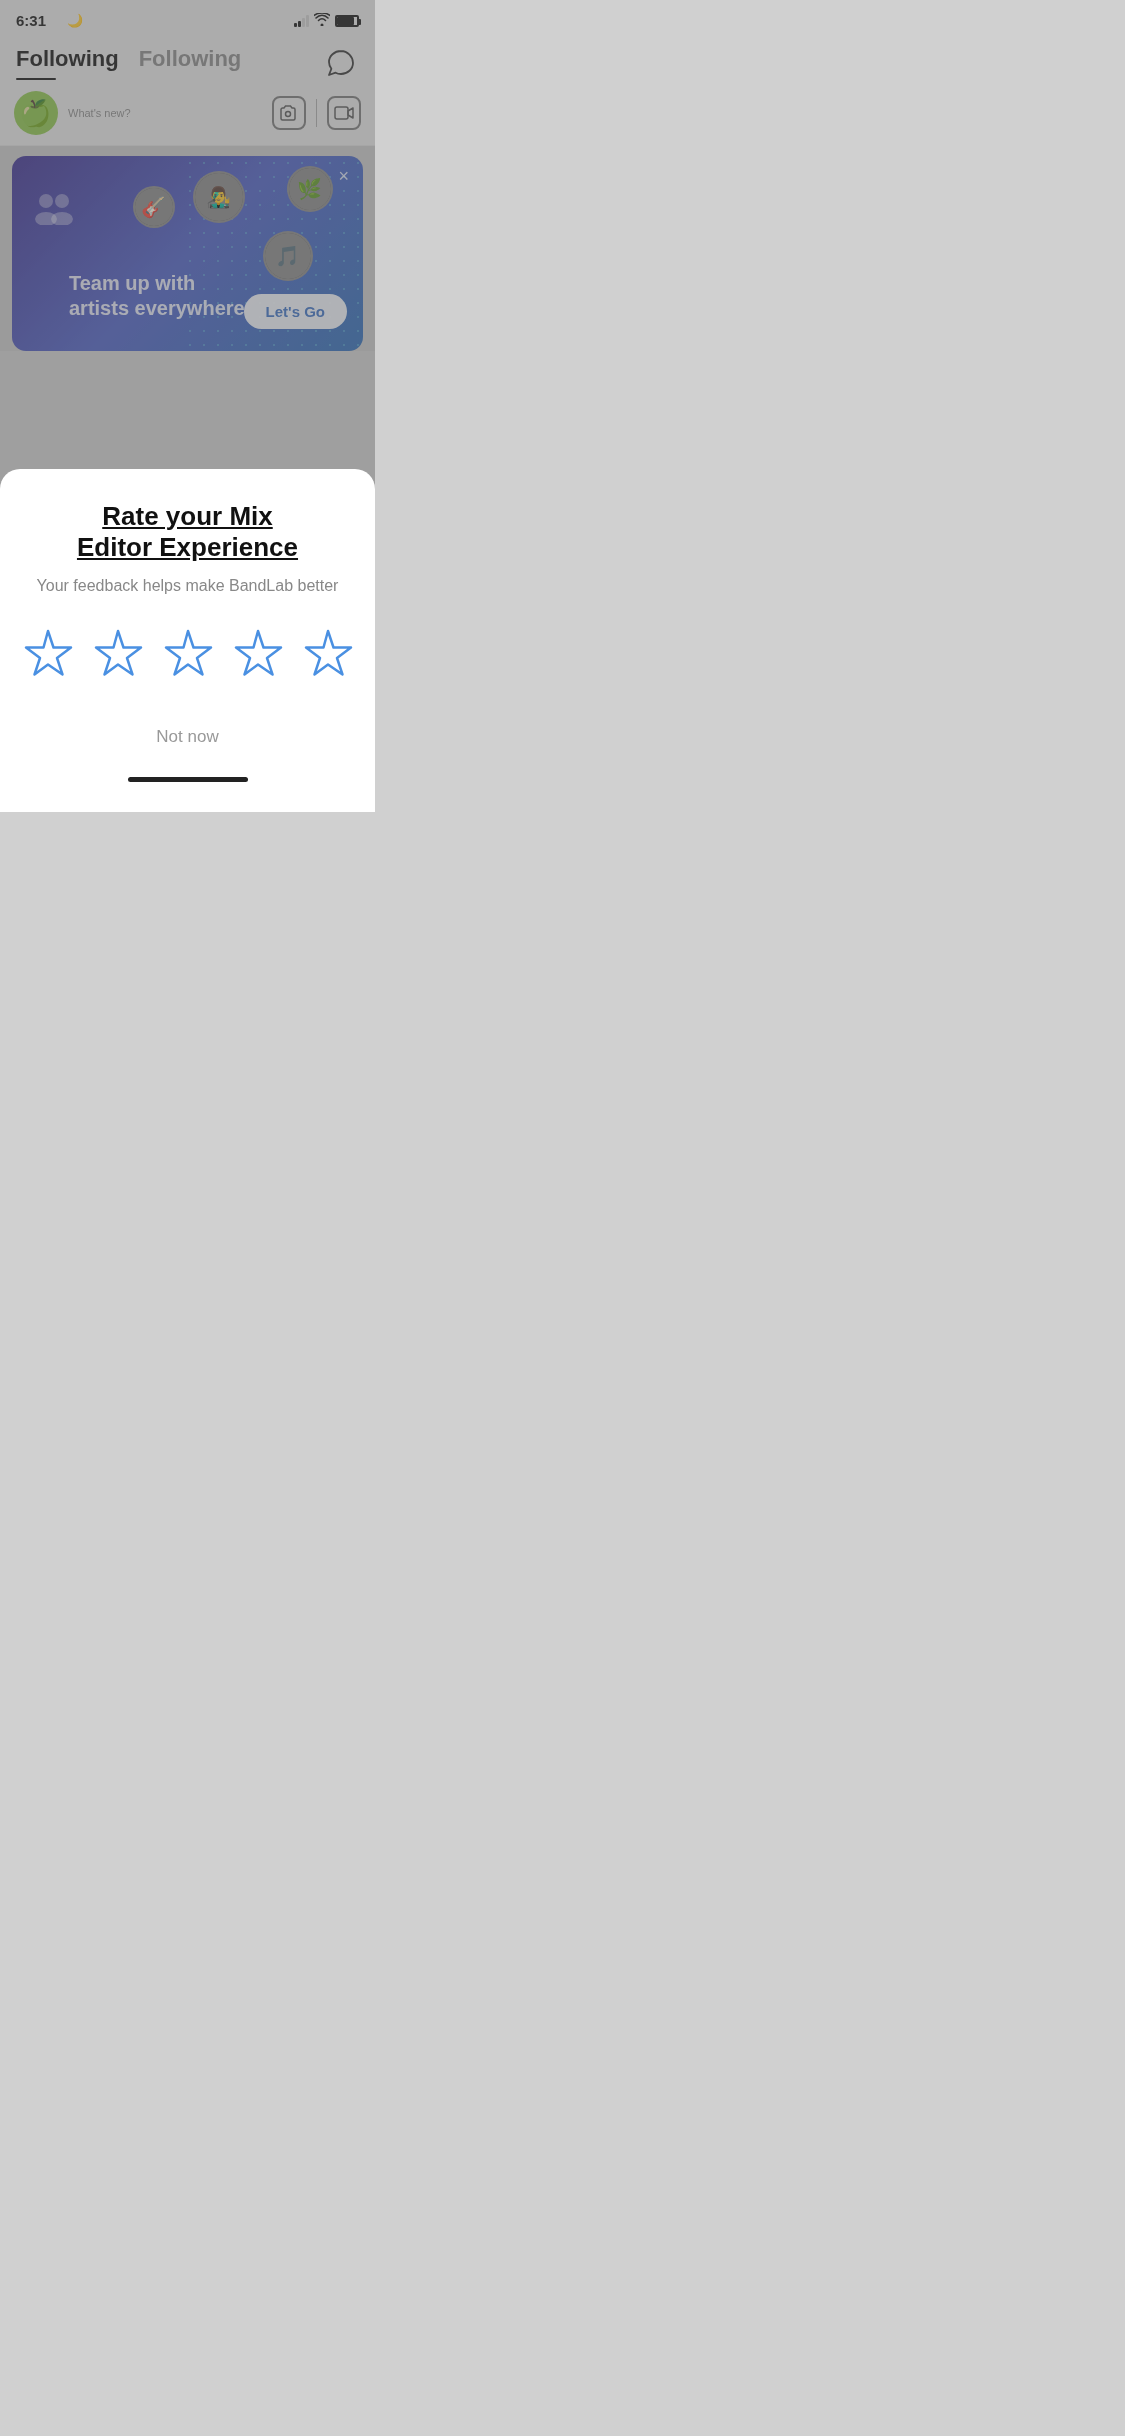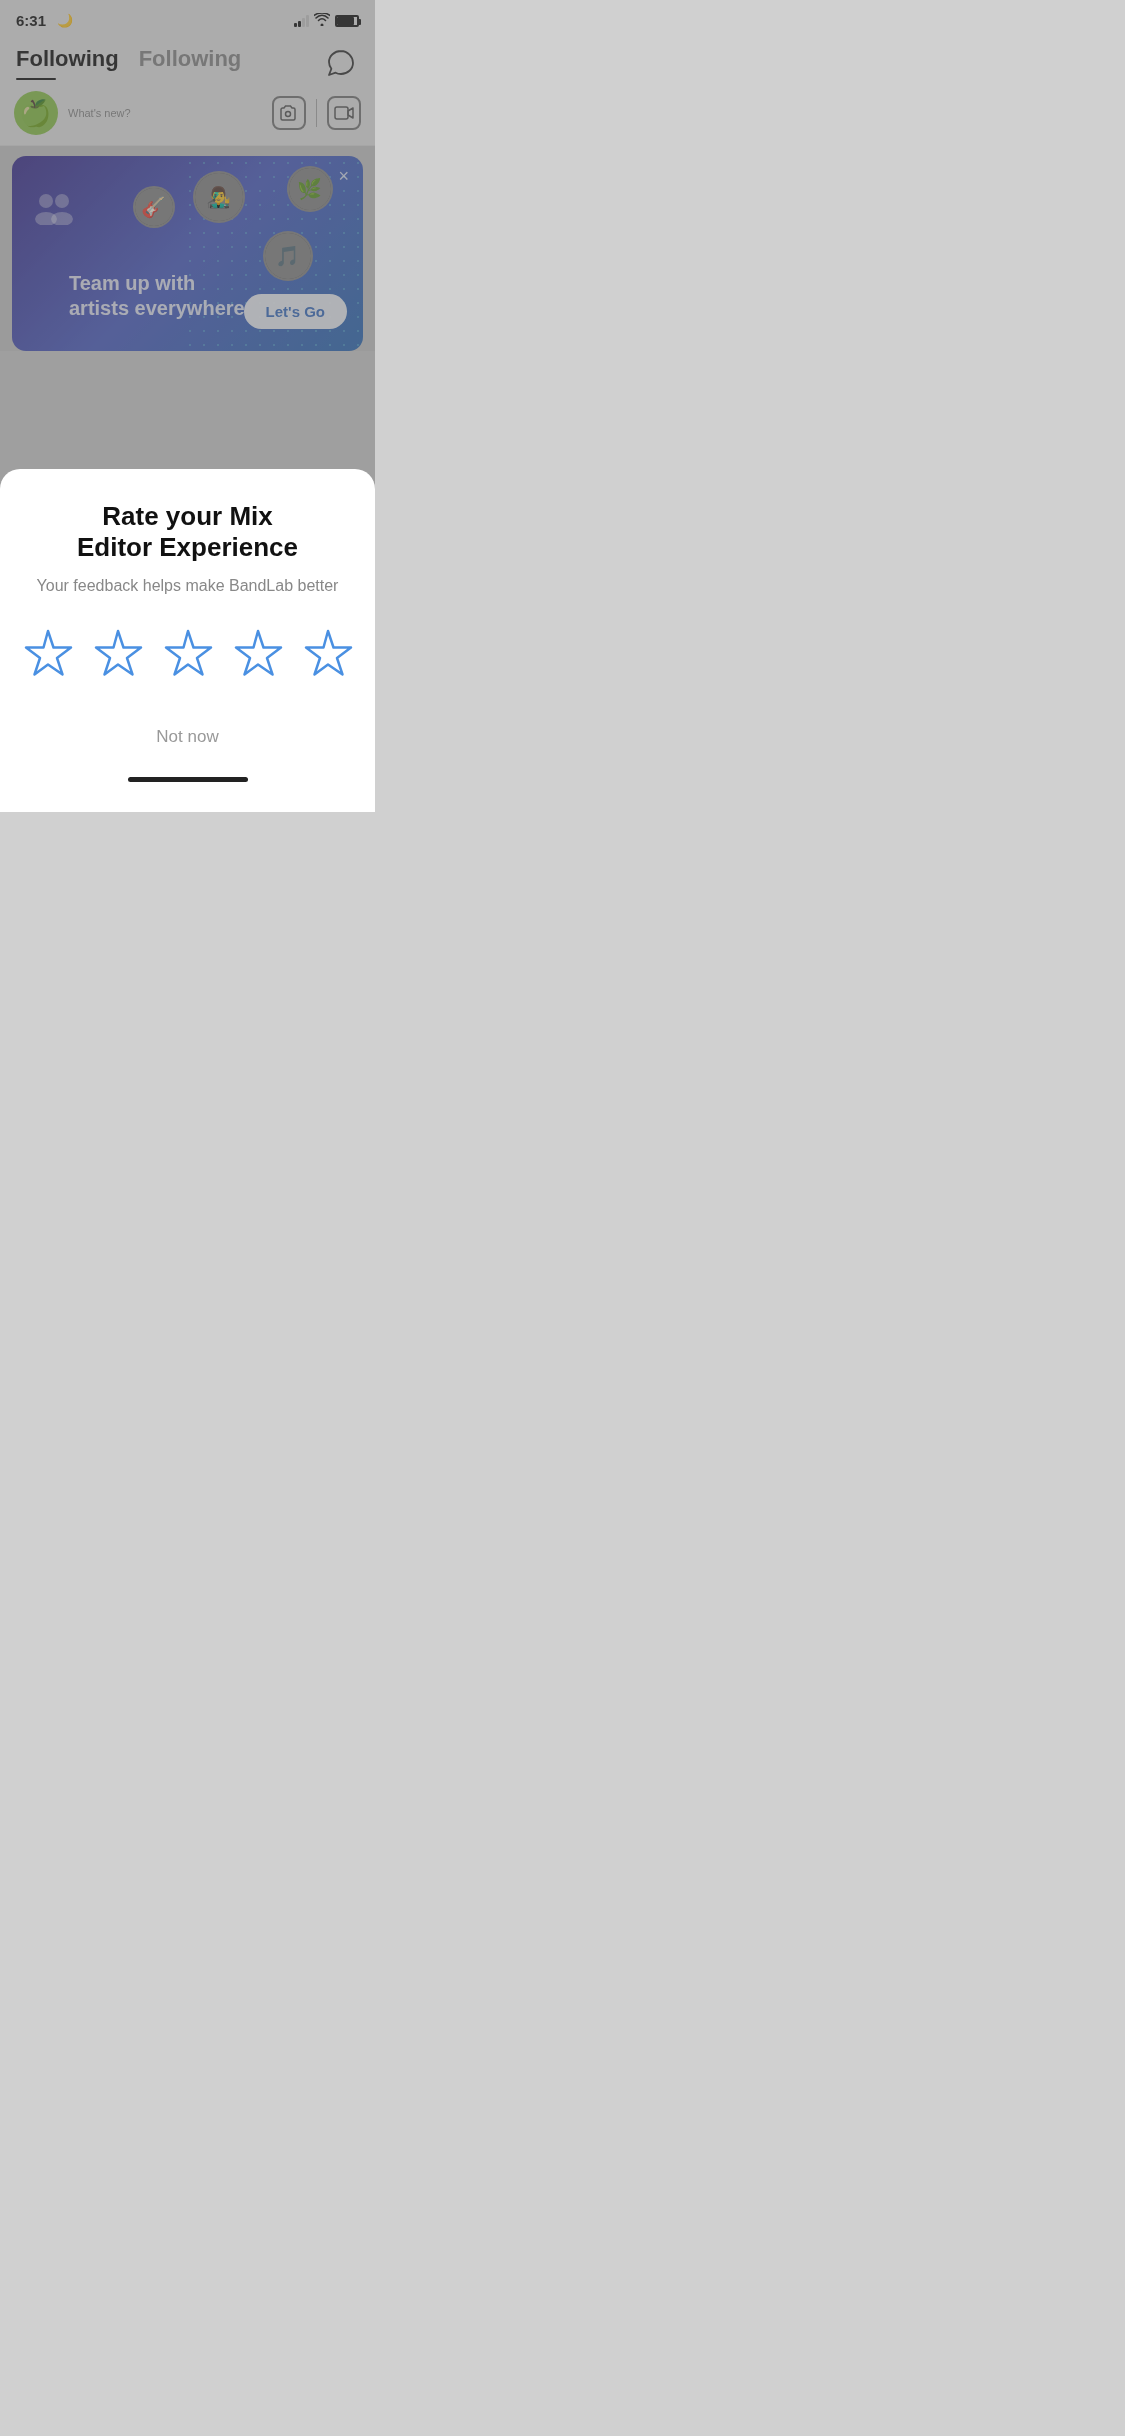--- a/index.html
+++ b/index.html
@@ -289,20 +289,21 @@
       flex-direction: column;
       align-items: center;
     }
     .sheet-title {
       font-size: 26px;
       font-weight: 800;
       color: #111;
       text-align: center;
       line-height: 1.2;
       margin-bottom: 14px;
+      text-decoration: underline;
     }
     .sheet-subtitle {
       font-size: 16px;
       color: #888;
       text-align: center;
       margin-bottom: 30px;
     }
     .stars-row {
       display: flex;
       gap: 14px;
@@ -337,21 +338,21 @@
     
     .moon-icon {
       font-size: 13px;
       margin-left: 3px;
     }
   </style>
 </head>
 <body>
 
 <div class="status-bar">
-  <div style="display:flex;align-items:center;gap:8px;">
+  <div style="display:flex;align-items:center;gap:18px;">
     <span class="status-time">6:31</span>
     <span class="moon-icon">🌙</span>
   </div>
   <div class="status-icons">
     <div class="signal-bars">
       <span></span>
         <span></span>
         <span></span>
         <span></span>
     </div>

